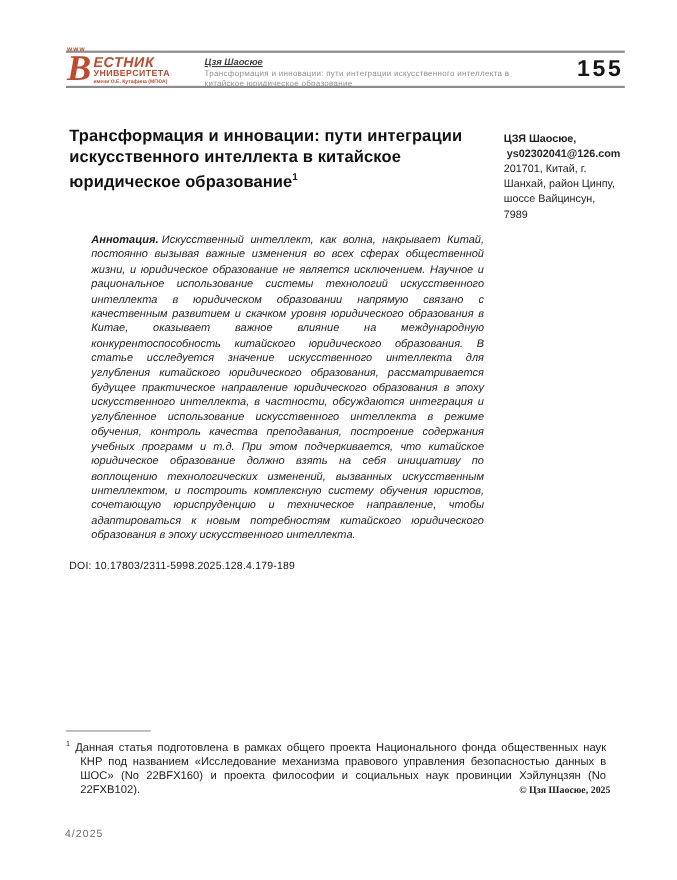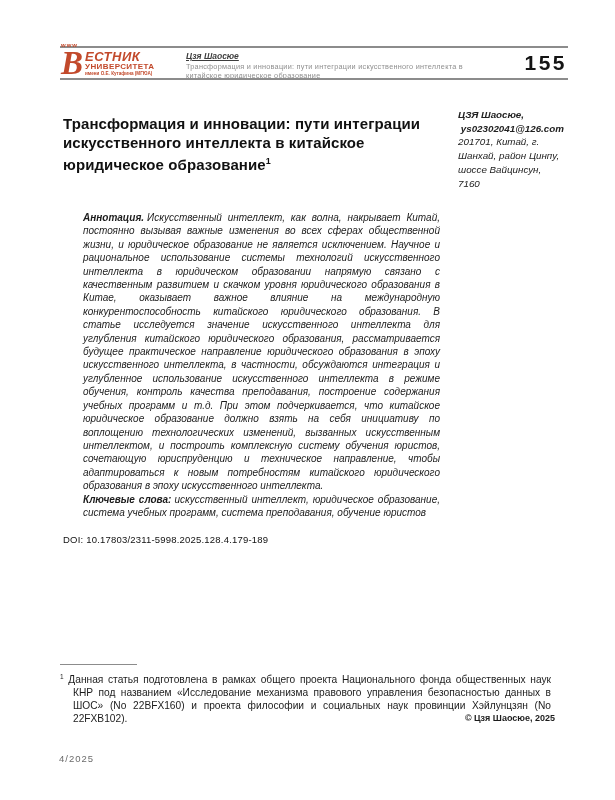--- a/index.html
+++ b/index.html
@@ -49,38 +49,38 @@
   .abstract, .keywords {
     margin: 0 0 0 20px; width: 357px;
     font-size: 10px; line-height: 13.4px; font-style: italic;
     text-align: justify; color: #1c1c1c;
   }
   .abstract { margin-top: 37px; }
   .lbl { font-weight: bold; margin-right: 3px; }
   .doi { margin: 15px 0 0 0; font-size: 9.5px; font-weight: normal; color: #111; letter-spacing: 0.2px; }
 
   .author-col {
-    position: absolute; left: 458px; top: 108px; width: 106px;
-    font-size: 9.8px; line-height: 13.7px; font-style: italic; color: #222;
+    position: absolute; left: 458px; top: 120px; width: 106px;
+    font-size: 9.8px; line-height: 13.7px; color: #222;
   }
   .a-name  { font-weight: bold; }
   .a-email { font-weight: bold; text-align: right; }
 
   
   .footnote { position: absolute; left: 60px; top: 664px; width: 495px; }
   .fn-rule { width: 77px; border-top: 1.5px solid #8c8c8c; margin-bottom: 5px; }
   .fn-text {
     margin: 0; width: 478px; font-size: 10.2px; line-height: 13px;
     text-align: justify; color: #1c1c1c;
     padding-left: 13px; text-indent: -13px;
   }
   .fn-text sup { font-size: 6.5px; }
   .copyright {
     width: 100%; text-align: right; margin-top: -12.5px;
-    font-size: 9px; font-weight: bold; color: #1c1c1c;
+    font-size: 9px; font-weight: bold; color: #1c1c1c; font-family: Liberation Serif, serif;
   }
 
   
   .footer {
     position: absolute; left: 59px; top: 753px;
     font-size: 9.5px; letter-spacing: 1px; color: #6b6b6b;
   }
 </style>
 </head>
 <body>
@@ -102,30 +102,27 @@
       <div class="running-title">Трансформация и инновации: пути интеграции искусственного интеллекта в китайское юридическое образование</div>
     </div>
     <div class="pagenum">155</div>
   </header>
 
   <main class="left-col">
     <h1 class="title"><span>Трансформация и инновации: пути интеграции искусственного интеллекта в китайское юридическое образование</span><sup>1</sup></h1>
     <p class="abstract">
       <span class="lbl">Аннотация.</span><span>Искусственный интеллект, как волна, накрывает Китай, постоянно вызывая важные изменения во всех сферах общественной жизни, и юридическое образование не является исключением. Научное и рациональное использование системы технологий искусственного интеллекта в юридическом образовании напрямую связано с качественным развитием и скачком уровня юридического образования в Китае, оказывает важное влияние на международную конкурентоспособность китайского юридического образования. В статье исследуется значение искусственного интеллекта для углубления китайского юридического образования, рассматривается будущее практическое направление юридического образования в эпоху искусственного интеллекта, в частности, обсуждаются интеграция и углубленное использование искусственного интеллекта в режиме обучения, контроль качества преподавания, построение содержания учебных программ и т.д. При этом подчеркивается, что китайское юридическое образование должно взять на себя инициативу по воплощению технологических изменений, вызванных искусственным интеллектом, и построить комплексную систему обучения юристов, сочетающую юриспруденцию и техническое направление, чтобы адаптироваться к новым потребностям китайского юридического образования в эпоху искусственного интеллекта.</span>
     </p>
-    <p class="keywords">
-      <span class="lbl">Ключевые слова:</span><span>искусственный интеллект, юридическое образование, система учебных программ, система преподавания, обучение юристов</span>
-    </p>
     <p class="doi">DOI: 10.17803/2311-5998.2025.128.4.179-189</p>
   </main>
 
   <aside class="author-col">
     <div class="a-name">ЦЗЯ Шаосюе,</div>
     <div class="a-email">ys02302041@126.com</div>
-    <div class="a-addr">201701, Китай, г. Шанхай, район Цинпу, шоссе Вайцинсун, 7160</div>
+    <div class="a-addr">201701, Китай, г. Шанхай, район Цинпу, шоссе Вайцинсун, 7989</div>
   </aside>
 
   <div class="footnote">
     <div class="fn-rule"></div>
     <p class="fn-text"><sup>1</sup> <span>Данная статья подготовлена в рамках общего проекта Национального фонда общественных наук КНР под названием «Исследование механизма правового управления безопасностью данных в ШОС» (No 22BFX160) и проекта философии и социальных наук провинции Хэйлунцзян (No 22FXB102).</span></p>
     <div class="copyright">© Цзя Шаосюе, 2025</div>
   </div>
 
   <div class="footer">4/2025</div>
 

